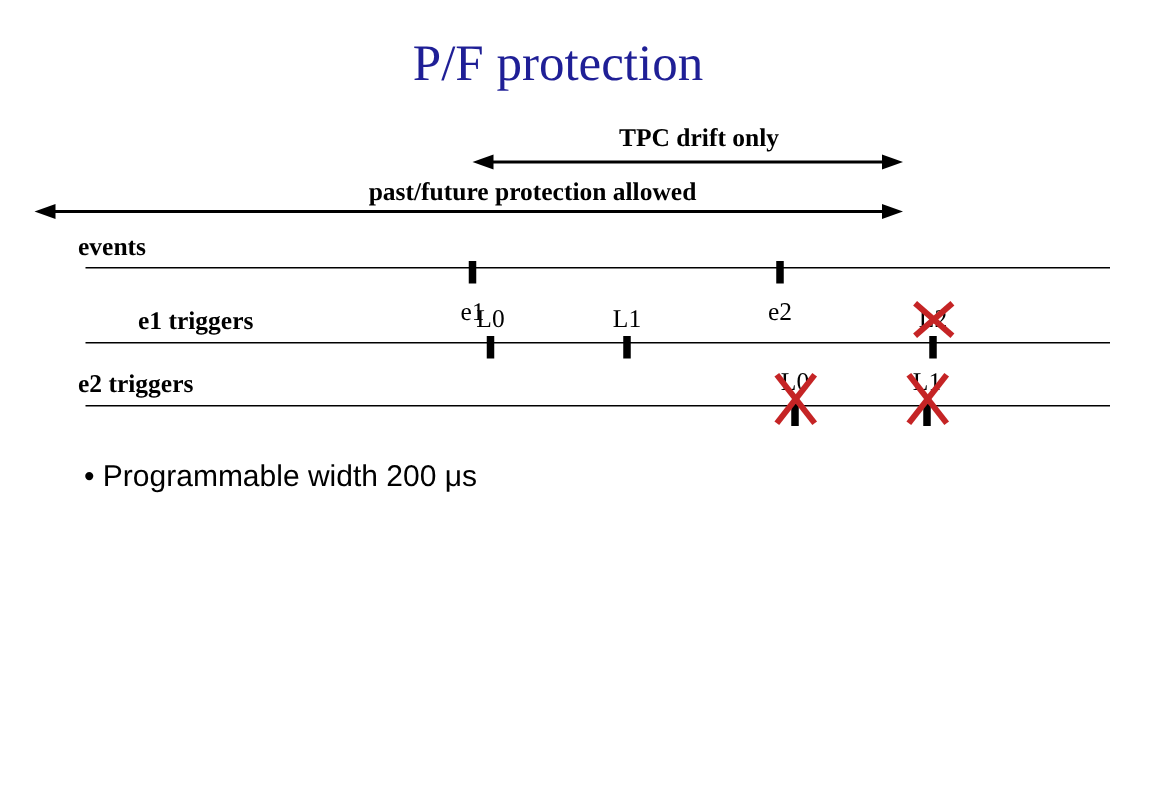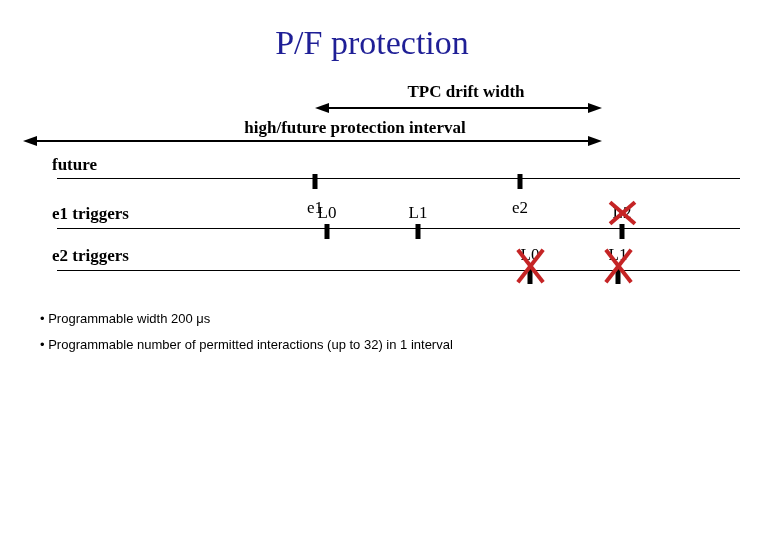--- a/index.html
+++ b/index.html
@@ -39,54 +39,54 @@
   .cross span{position:absolute;left:50%;top:50%;height:4px;
               background:var(--cross-color,#c52425);}
   .cross.small span{width:33px;margin-left:-16.5px;margin-top:-2px;}
   .cross.small .b1{transform:rotate(41deg);}
   .cross.small .b2{transform:rotate(-41deg);}
   .cross.tall span{width:41px;margin-left:-20.5px;margin-top:-2px;}
   .cross.tall .b1{transform:rotate(52deg);}
   .cross.tall .b2{transform:rotate(-52deg);}
 
   
-  .bullets{position:absolute;left:40px;top:306px;width:670px;
-           font-family:"Liberation Sans",sans-serif;font-size:13px;line-height:25.5px;}
+  .bullets{position:absolute;left:56px;top:306px;width:670px;
+           font-family:"Liberation Sans",sans-serif;font-size:20px;line-height:25.5px;}
   .bullet-item b{font-weight:bold;}
 </style>
 </head>
 <body>
 
 <div class="slide">
 
   <h1 class="title">P/F protection</h1>
 
   <div class="diagram">
 
-    <div class="arrow-label tpc">TPC drift width</div>
+    <div class="arrow-label tpc">TPC drift only</div>
     <div class="harrow tpc-arrow">
       <span class="head l"></span>
       <span class="shaft"></span>
       <span class="head r"></span>
     </div>
 
-    <div class="arrow-label pf">high/future protection interval</div>
+    <div class="arrow-label pf">past/future protection allowed</div>
     <div class="harrow pf-arrow">
       <span class="head l"></span>
       <span class="shaft"></span>
       <span class="head r"></span>
     </div>
 
-  <div class="row-label" style="top: 155px;">future</div>
+  <div class="row-label" style="top: 155px;">events</div>
       <div class="tl-line" style="top: 178px;"></div>
       <div class="tick" style="left: 315px; top: 174px;"></div>
       <div class="tick-label bold" style="left: 315px; top: 154px;">e1</div>
       <div class="tick" style="left: 520px; top: 174px;"></div>
       <div class="tick-label bold" style="left: 520px; top: 154px; text-align: right;">e2</div>
-      <div class="row-label" style="top: 204px;">e1 triggers</div>
+      <div class="row-label" style="top: 204px; margin-left: 40px;">e1 triggers</div>
       <div class="tl-line" style="top: 228px;"></div>
       <div class="tick" style="left: 327px; top: 224px;"></div>
       <div class="tick-label" style="left: 327px; top: 203px;">L0</div>
       <div class="tick" style="left: 418px; top: 224px;"></div>
       <div class="tick-label" style="left: 418px; top: 203px;">L1</div>
       <div class="tick" style="left: 622px; top: 224px;"></div>
       <div class="tick-label" style="left: 622px; top: 203px;">L2</div>
       <div class="cross small" style="left: 622px; top: 200px; height: 26px;">
         <span class="b1"></span>
         <span class="b2"></span>
@@ -103,16 +103,15 @@
       <div class="tick-label" style="left: 618px; top: 245px;">L1</div>
       <div class="cross tall" style="left: 618px; top: 249px; height: 34px;">
         <span class="b1"></span>
         <span class="b2"></span>
       </div>
     </div>
 
   <div class="bullets">
 
   <div class="bullet-item"><span>• </span>Programmable width 200 μs</div>
-      <div class="bullet-item"><span>• </span>Programmable number of permitted interactions (up to 32) in 1 interval</div>
     </div>
 
 </div>
 
 </body></html>

